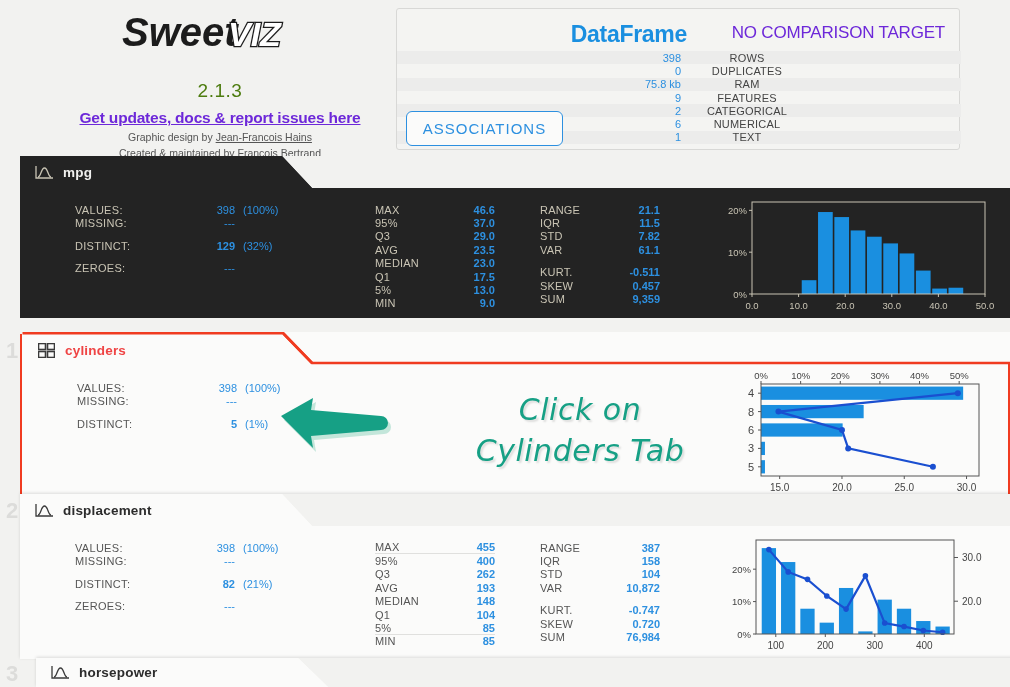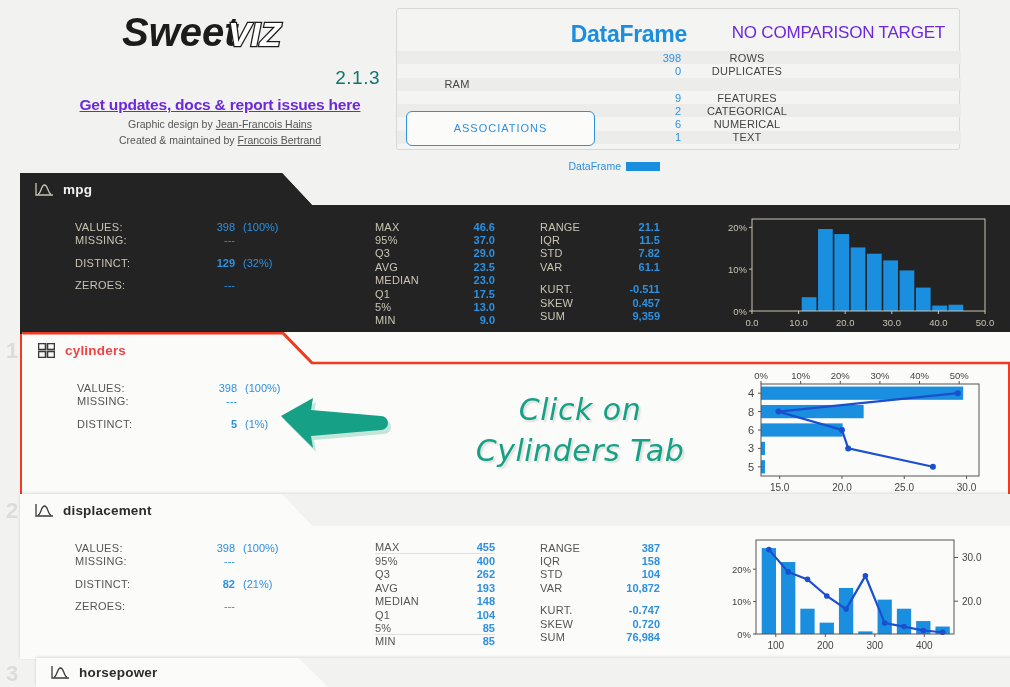--- a/index.html
+++ b/index.html
@@ -11,21 +11,21 @@
     position:relative;
   }
   .page { position:relative; width:1010px; height:687px; background:#f2f2f0; }
 
   
   .header { position:absolute; left:0; top:0; width:1010px; height:155px; }
 
   .logo-block { position:absolute; left:60px; top:8px; width:320px; text-align:center; }
   .logo-wrap { position:relative; height:54px; }
   .logo-svg { display:block; margin:0 auto; }
-  .version { font-size:19px; color:#0f766e; margin-top:5px; letter-spacing:.5px;text-align:right; }
+  .version { font-size:19px; color:#4d7c0f; margin-top:18px; letter-spacing:.5px; }
   .updates-link { display:block; font-size:15.5px; font-weight:bold; color:#6d28d9;
     text-decoration:underline; margin-top:7px; letter-spacing:-.2px; }
   .credit { font-size:10.5px; color:#555; margin-top:4px; }
   .credit a { color:#555; text-decoration:underline; }
 
   
   .summary {
     position:absolute; left:396px; top:8px; width:564px; height:142px;
     background:#f4f4f2; border:1px solid #d8d8d6; border-radius:3px;
   }
@@ -36,23 +36,23 @@
   .summary-notarget {
     position:absolute; right:14px; top:14px;
     font-size:17px; font-weight:normal; color:#6d28d9; letter-spacing:-.2px;
   }
   .summary-rows { position:absolute; left:0; top:42px; width:564px; }
   .srow { display:flex; height:13.3px; align-items:center; font-size:11px; }
   .srow.alt { background:#ececeb; }
   .srow .val { width:290px; text-align:right; color:#2d90e0; padding-right:6px; }
   .srow .lbl { width:120px; text-align:center; color:#444; letter-spacing:.2px; }
   .assoc-btn {
-    position:absolute; left:9px; top:102px; width:189px; height:35px;
+    position:absolute; left:9px; top:102px; width:157px; height:35px;
     border:1.6px solid #2d90e0; border-radius:6px; background:#fbfbfa;
-    color:#2d90e0; font-size:11px; letter-spacing:1px; text-align:center;
+    color:#2d90e0; font-size:15px; letter-spacing:1px; text-align:center;
     line-height:33px;
   }
 
   
   .legend { position:absolute; left:520px; top:160px; width:140px; font-size:10.5px; color:#2d90e0; }
   .legend-row { display:flex; align-items:center; justify-content:flex-end; height:12px; }
   .legend-row .lg-label { margin-right:5px; }
   .swatch-bar { width:34px; height:9px; background:#1a8fe0; }
   .swatch-line { width:34px; height:9px; position:relative; }
   .swatch-line::before { content:""; position:absolute; left:2px; top:4px; width:30px; height:2.5px; background:#1a4fd0; }
@@ -60,21 +60,21 @@
      box-shadow:27px 0 0 0 #1a4fd0; }
 
   
   .feat-num {
     position:absolute; left:6px; font-size:22px; font-weight:bold; color:#dcdcda;
   }
 
   .section { position:absolute; }
 
   
-  .sec-dark { left:20px; top:173px; width:990px; height:162px; background:#232323; }
+  .sec-dark { left:20px; top:156px; width:990px; height:162px; background:#232323; }
   .header-row { position:absolute; left:0; top:0; height:32px; display:flex; align-items:center; }
   .feat-title { font-size:13.5px; font-weight:bold; letter-spacing:.2px; }
   .sec-dark .feat-title { color:#f0f0ee; }
   .icon-box { width:20px; height:18px; margin:0 9px 0 14px; display:flex; align-items:center; justify-content:center; }
 
   
   .stat-left { position:absolute; font-size:11px; }
   .stat-line { display:flex; height:13.5px; align-items:center; }
   .stat-line .k { width:88px; letter-spacing:.3px; }
   .stat-line .v { width:72px; text-align:right; }
@@ -143,20 +143,21 @@
       <div class="summary-rows">
         <div class="srow alt">
           <span class="val">398</span>
           <span class="lbl">ROWS</span>
         </div>
         <div class="srow">
           <span class="val">0</span>
           <span class="lbl">DUPLICATES</span>
         </div>
         <div class="srow alt">
+          <span class="val">75.8 kb</span>
           <span class="lbl">RAM</span>
         </div>
         <div class="srow">
           <span class="val">9</span>
           <span class="lbl">FEATURES</span>
         </div>
         <div class="srow alt">
           <span class="val">2</span>
           <span class="lbl">CATEGORICAL</span>
         </div>

